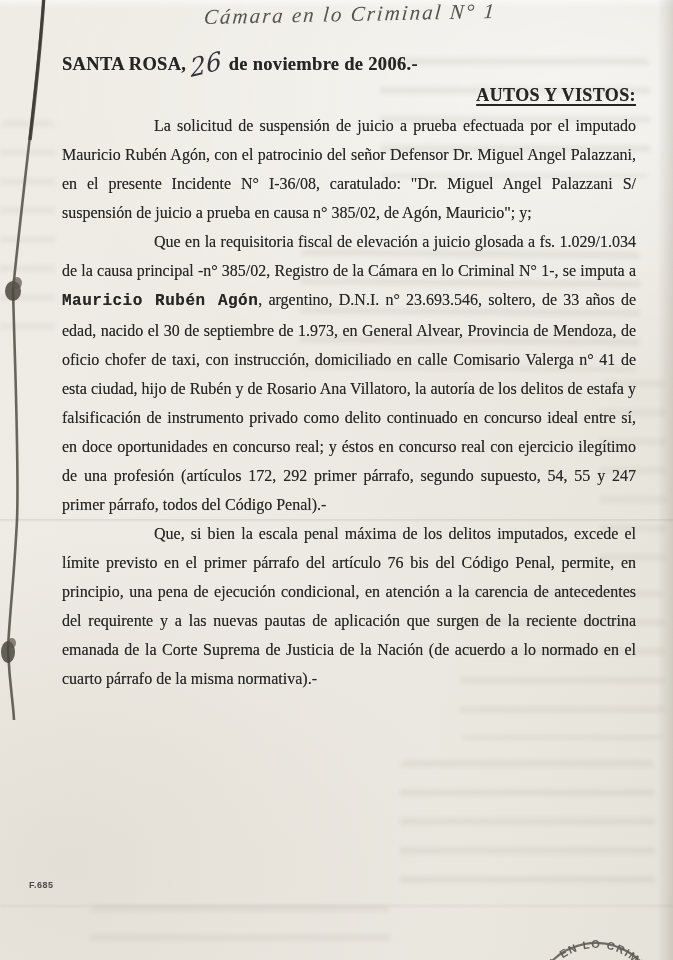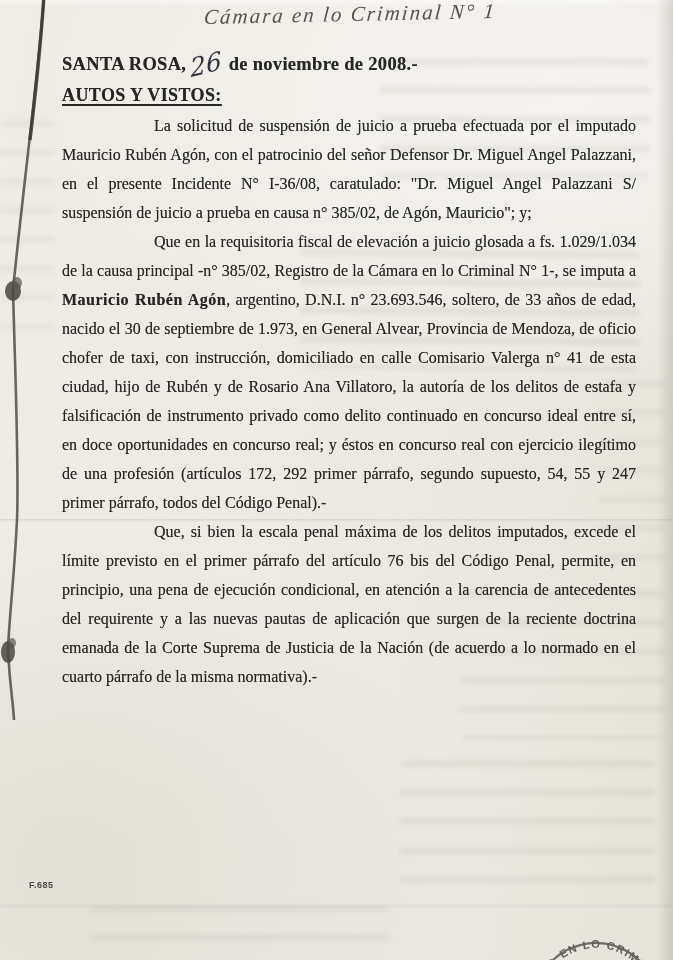--- a/index.html
+++ b/index.html
@@ -52,24 +52,24 @@
     transform:rotate(-14deg) skewX(-10deg);
     margin:0 6px 0 4px;position:relative;top:3px;
     text-shadow:none;
   }
   .heading{
     font-weight:bold;font-size:18px;line-height:31px;
     letter-spacing:.4px;
     text-decoration:underline;
     text-decoration-thickness:2px;
     text-underline-offset:3px;
-    text-align:left;
+    text-align:right;
   }
   .para{margin:0;text-indent:92px;}
-  .para .b{font-weight:bold;letter-spacing:.5px;}
+  .para .b{font-weight:bold;letter-spacing:.5px;font-family:Liberation Mono, monospace;}
   .para .u{text-underline-offset:2px;}
 
   
   .footer-code{
     position:absolute;left:7px;top:880px;
     font-family:"Liberation Sans", sans-serif;
     font-size:9px;font-weight:bold;color:#4c4a45;letter-spacing:.5px;padding-left:22px;
   }
 
   
@@ -117,21 +117,21 @@
     <ellipse cx="13" cy="291" rx="8" ry="10" fill="#4a473e" opacity="0.85"></ellipse>
     <ellipse cx="17" cy="283" rx="5" ry="6" fill="#5a564b" opacity="0.7"></ellipse>
     <ellipse cx="8" cy="652" rx="7" ry="11" fill="#4a473e" opacity="0.85"></ellipse>
     <ellipse cx="12" cy="643" rx="4" ry="5" fill="#5a564b" opacity="0.7"></ellipse>
   </svg>
 
   <div class="hand-header">Cámara en lo Criminal N° 1</div>
 
   <div class="content">
     <div class="dateline">
-      <span>SANTA ROSA,</span><span class="hand-day">26</span><span>de noviembre de 2008.-</span>
+      <span>SANTA ROSA,</span><span class="hand-day">26</span><span>de noviembre de 2006.-</span>
     </div>
 
     <div class="heading">AUTOS Y VISTOS:</div>
 
     <div>
         <p class="para"><span>La solicitud de suspensión de juicio a prueba efectuada por el imputado Mauricio Rubén Agón, con el patrocinio del señor Defensor  Dr. Miguel Angel Palazzani, en el presente Incidente N° </span><span class="u">I-36/08</span><span>, caratulado: "Dr. Miguel Angel Palazzani S/ suspensión de juicio a prueba en causa n° 385/02, de Agón, Mauricio"; y;</span></p>
       </div>
 
 
     <div>

